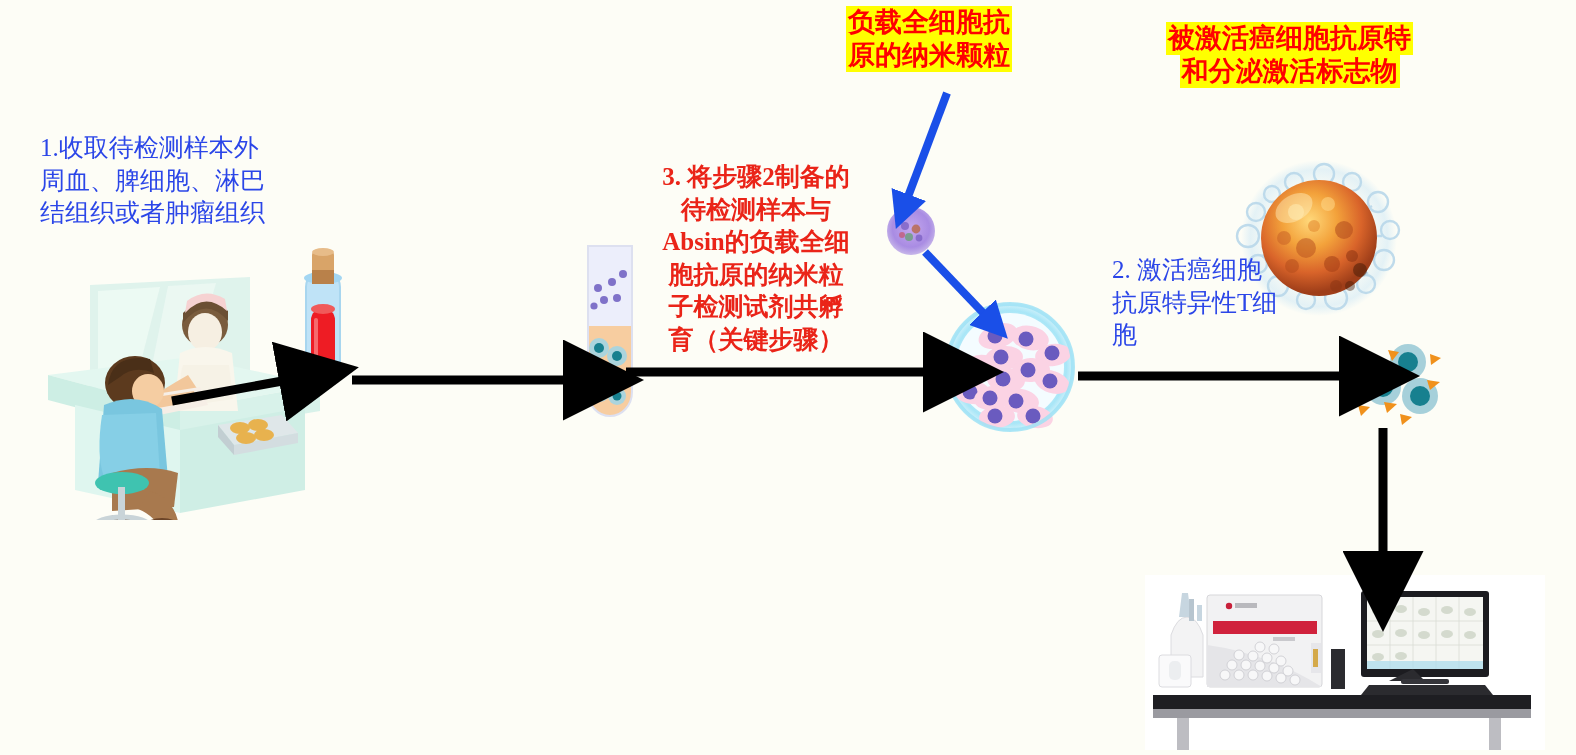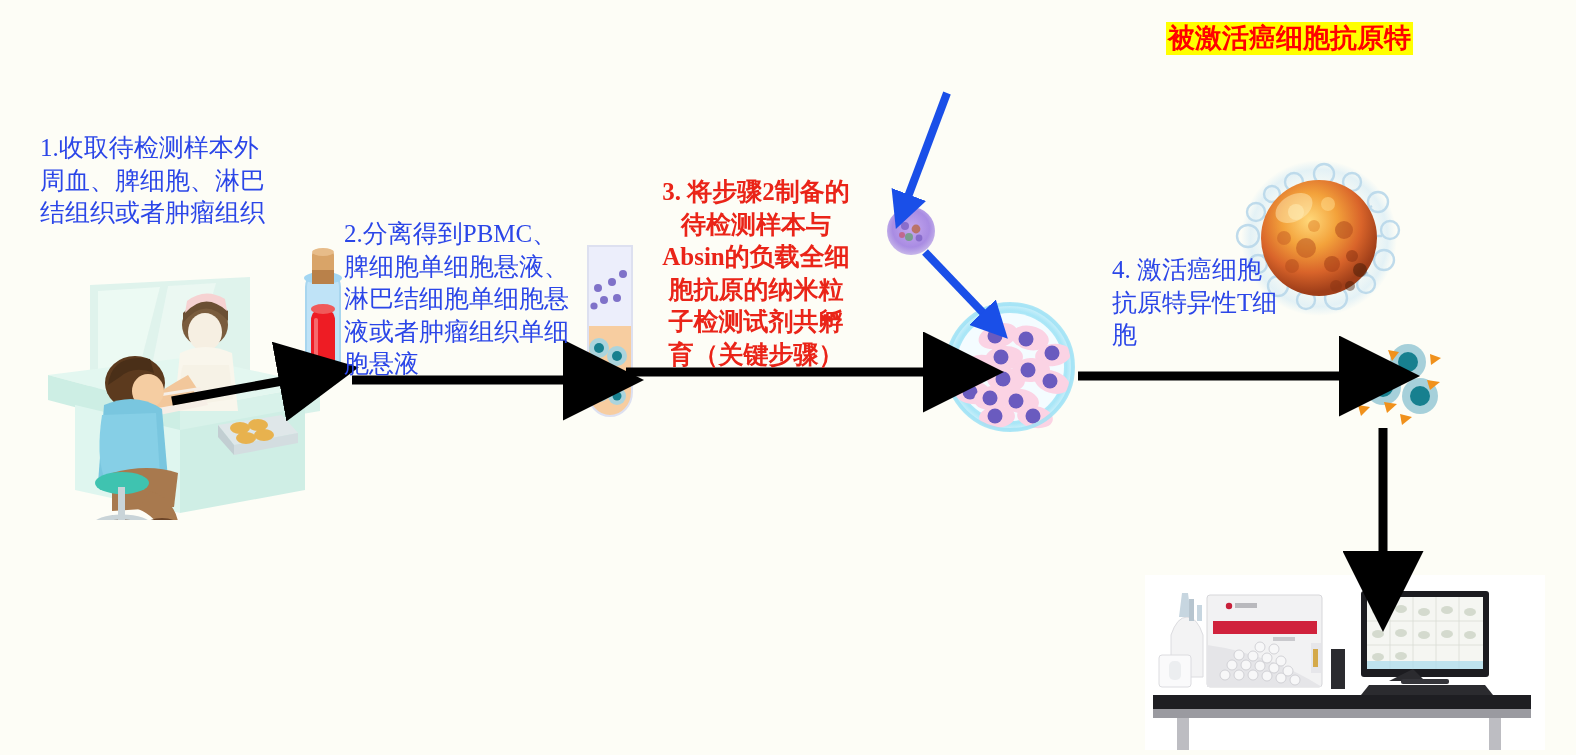--- a/index.html
+++ b/index.html
@@ -382,36 +382,36 @@
     <line x1="1383" y1="428" x2="1383" y2="560" stroke="#000000" stroke-width="9" marker-end="url(#blkArrow)"></line>
 
     <line x1="947" y1="93" x2="906" y2="202" stroke="#1a4fe8" stroke-width="8" marker-end="url(#bluArrow)"></line>
     <line x1="925" y1="252" x2="988" y2="318" stroke="#1a4fe8" stroke-width="8" marker-end="url(#bluArrow)"></line>
   </svg>
 
   <div class="txt blue-label" style="left:40px; top:132px; width:250px;">1.收取待检测样本外
 周血、脾细胞、淋巴
 结组织或者肿瘤组织</div>
 
-  <div class="txt blue-label" style="left:344px; top:218px; width:250px;">2.分离得到PBMC、
-脾细胞单细胞悬液、
-淋巴结细胞单细胞悬
-液或者肿瘤组织单细
-胞悬液</div>
-
-  <div class="txt red-label" style="left:640px; top:176px; width:232px;">3. 将步骤2制备的
+
+  <div class="txt red-label" style="left:640px; top:161px; width:232px;">3. 将步骤2制备的
 待检测样本与
 Absin的负载全细
 胞抗原的纳米粒
 子检测试剂共孵
 育（关键步骤）</div>
 
-  <div class="txt blue-label" style="left:1112px; top:254px; width:195px;">4. 激活癌细胞
+  <div class="txt blue-label" style="left:1112px; top:254px; width:195px;">2. 激活癌细胞
 抗原特异性T细
 胞</div>
 
 
+  <div class="hl-wrap" style="left:846px; top:6px;">
+    <div class="hl-line">负载全细胞抗</div>
+    <div class="hl-line">原的纳米颗粒</div>
+  </div>
 
   <div class="hl-wrap center" style="left:1166px; top:22px;">
     <div class="hl-line">被激活癌细胞抗原特</div>
+    <div class="hl-line">和分泌激活标志物</div>
   </div>
 
 </div>
 
 </body></html>

